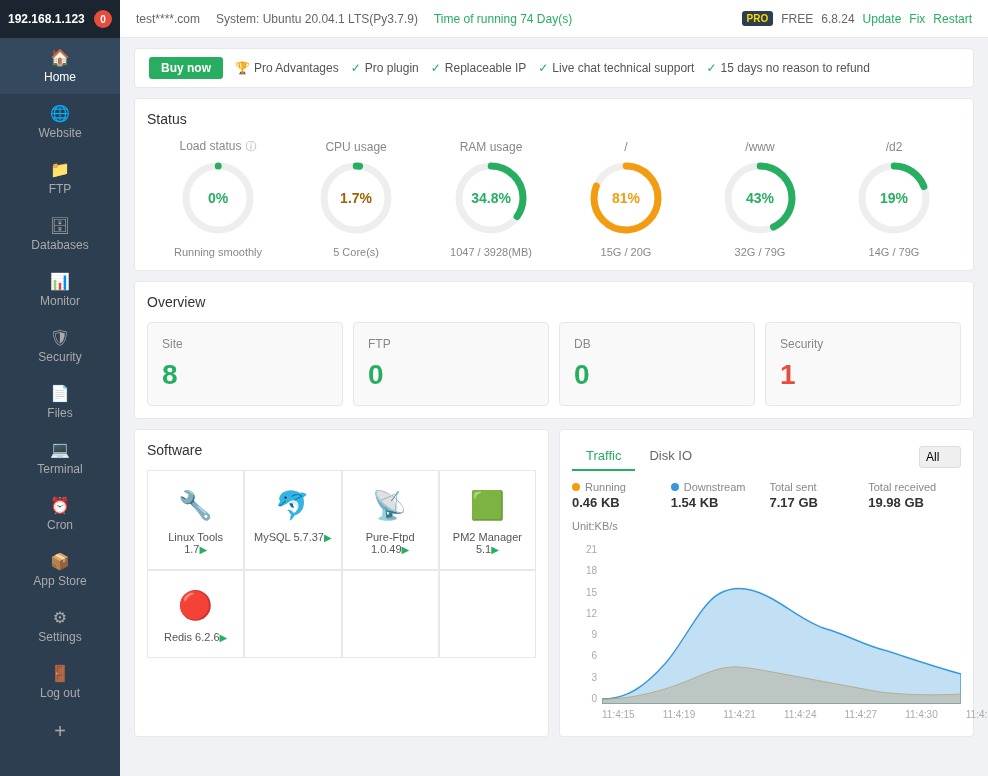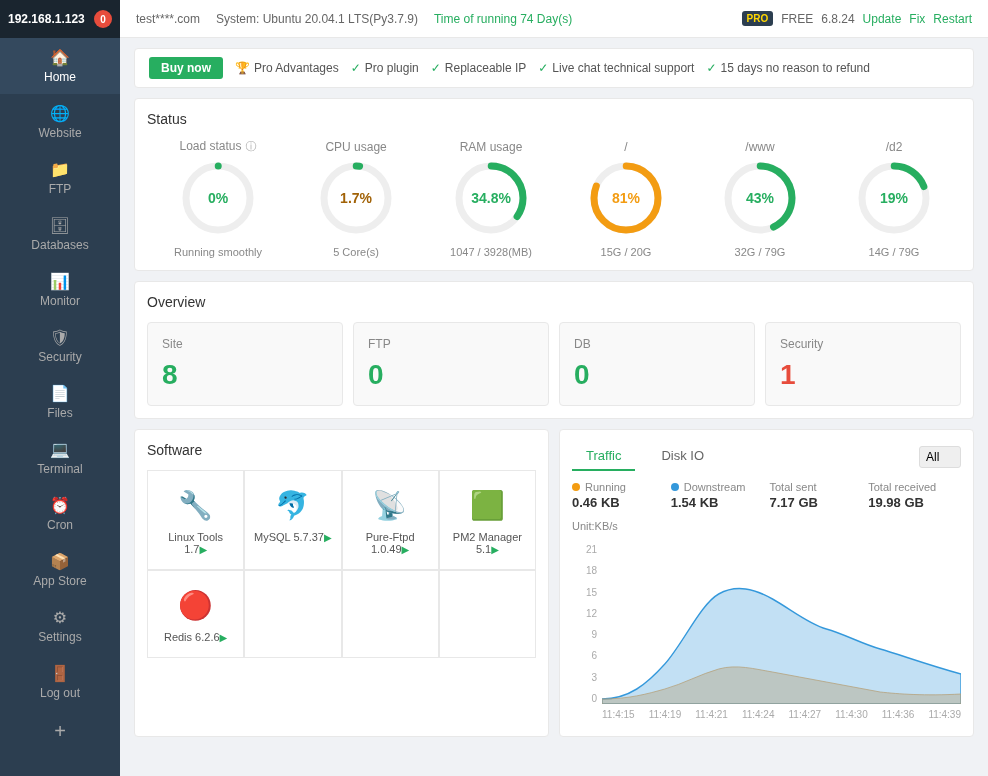--- a/index.html
+++ b/index.html
@@ -62,35 +62,35 @@
 
     
     .software-grid { display: grid; grid-template-columns: repeat(4, 1fr); }
     .software-item { display: flex; flex-direction: column; align-items: center; padding: 14px 8px; border: 1px solid #e8e8e8; cursor: pointer; gap: 6px; font-size: 11px; color: #555; text-align: center; }
     .software-icon { width: 40px; height: 40px; display: flex; align-items: center; justify-content: center; font-size: 28px; }
     .sw-name { font-size: 11px; color: #555; }
     .sw-version-arrow { color: #27ae60; font-size: 10px; }
 
     
     .traffic-header { display: flex; align-items: center; gap: 0; margin-bottom: 10px; justify-content: space-between; }
-    .traffic-tabs { display: flex; gap: 12px; }
+    .traffic-tabs { display: flex; gap: 0; }
     .traffic-tab { padding: 6px 14px; font-size: 13px; cursor: pointer; color: #666; border-bottom: 2px solid transparent; }
     .traffic-tab.active { color: #27ae60; border-bottom: 2px solid #27ae60; }
     .traffic-select { border: 1px solid #ddd; padding: 3px 20px 3px 6px; font-size: 12px; border-radius: 3px; appearance: none; cursor: pointer; }
     .traffic-stats { display: grid; grid-template-columns: repeat(4, 1fr); gap: 6px; margin-bottom: 10px; }
     .stat-item { }
     .stat-label { display: flex; align-items: center; gap: 5px; font-size: 11px; color: #888; }
     .stat-dot { width: 8px; height: 8px; border-radius: 50%; }
     .stat-dot-orange { background: #f39c12; }
     .stat-dot-blue { background: #3498db; }
     .stat-value { font-size: 13px; font-weight: 600; color: #333; margin-top: 2px; }
     .chart-container { position: relative; width: 100%; height: 180px; }
     .chart-labels-y { position: absolute; left: 0; top: 0; bottom: 20px; display: flex; flex-direction: column-reverse; justify-content: space-between; color: #aaa; font-size: 10px; width: 25px; text-align: right; }
     .chart-area { position: absolute; left: 30px; right: 0; top: 0; bottom: 20px; }
-    .chart-x-labels { position: absolute; left: 30px; right: 0; bottom: 0; height: 20px; display: flex; justify-content: space-between; color: #aaa; font-size: 10px; align-items: center; }
+    .chart-x-labels { position: absolute; left: 30px; right: 0; bottom: 0; height: 20px; display: flex; justify-content: space-between; color: #aaa; font-size: 10px; align-items: center; gap: 28px; }
     .unit-label { font-size: 11px; color: #888; margin-bottom: 12px; }
 
     
     .content::-webkit-scrollbar { width: 4px; }
     .content::-webkit-scrollbar-thumb { background: #ccc; border-radius: 2px; }
   </style>
 </head>
 <body>
 
 <div class="sidebar">

